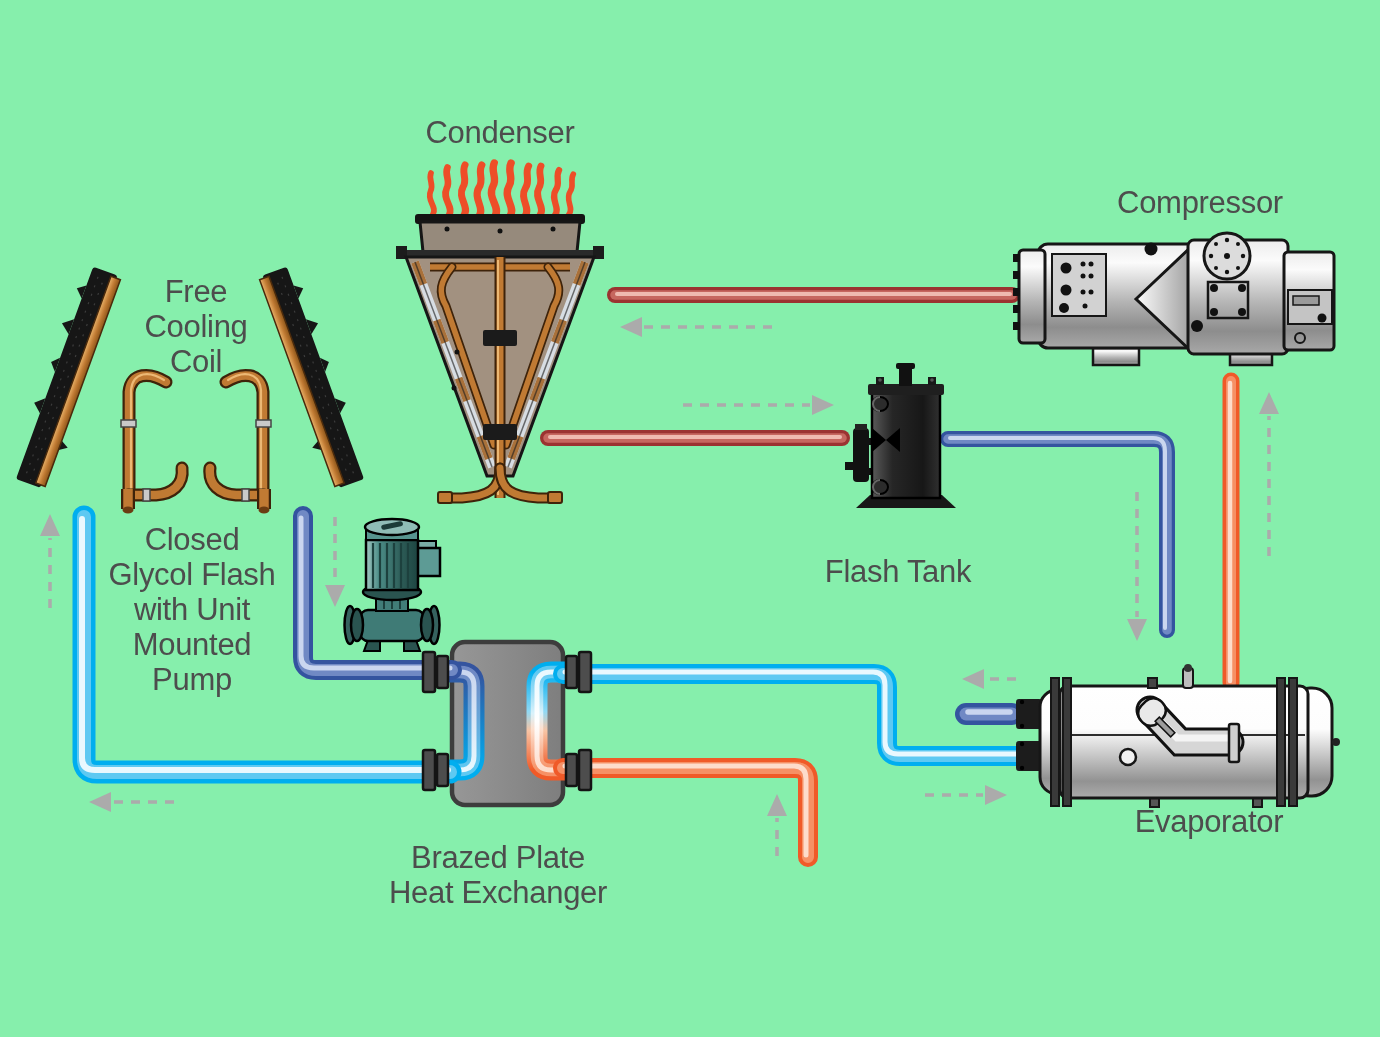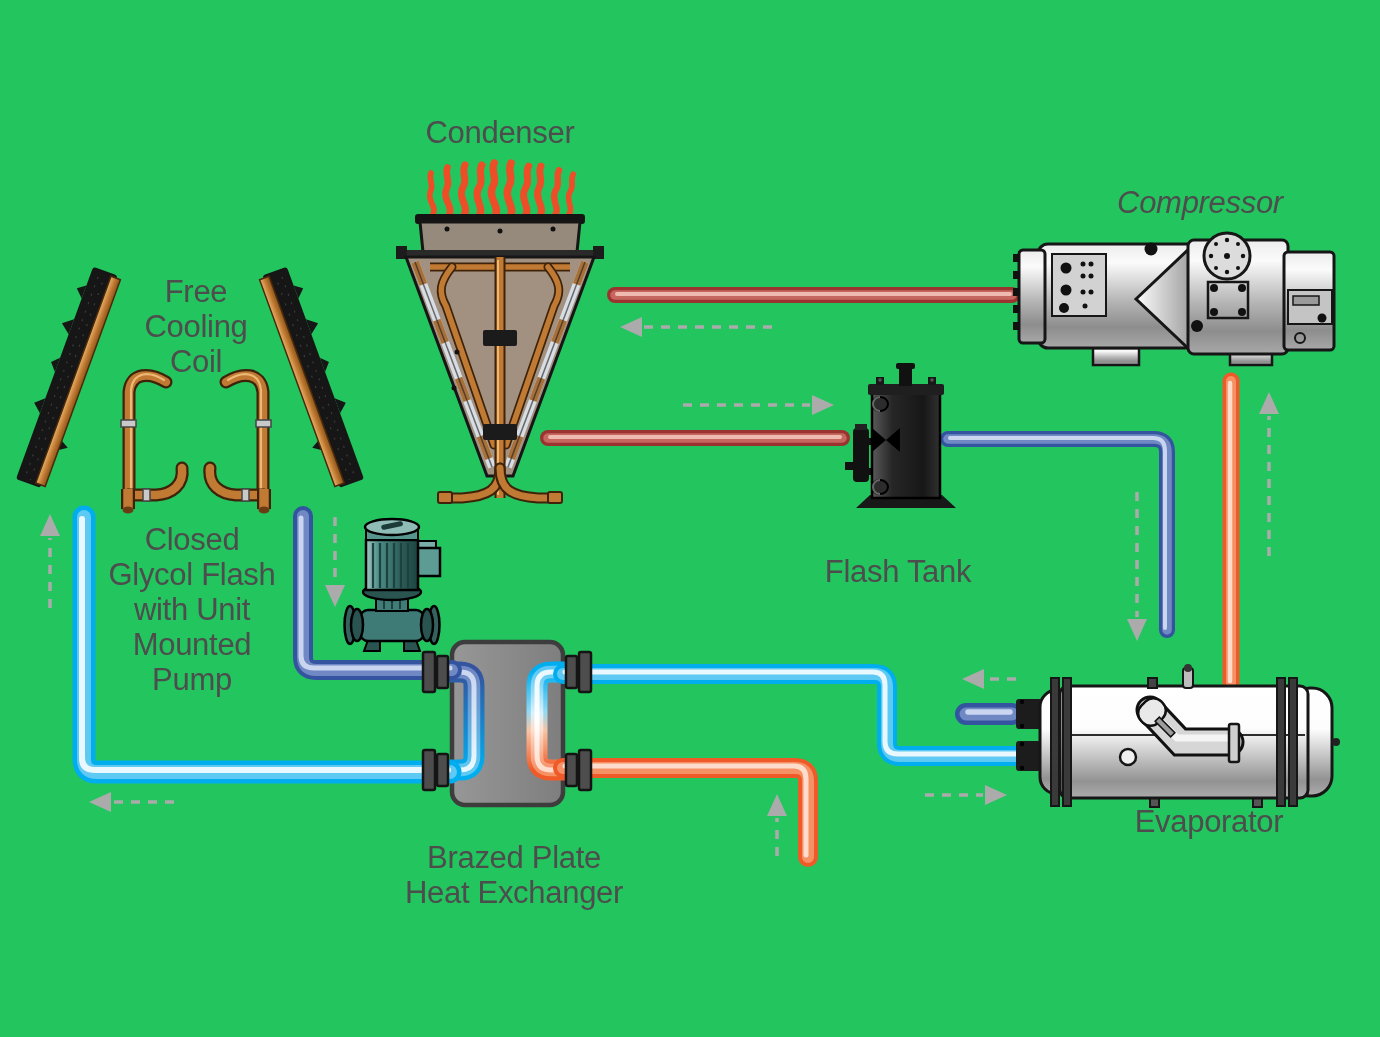--- a/index.html
+++ b/index.html
@@ -1,16 +1,16 @@
 <!DOCTYPE html>
 <html><head>
 <meta charset="utf-8">
 <style>
   html,body{margin:0;padding:0;background:#ffffff;}
-  #canvas{position:relative;width:1380px;height:1037px;background:#22c55e;overflow:hidden;
+  #canvas{position:relative;width:1380px;height:1037px;background:#86efac;overflow:hidden;
           font-family:"Liberation Sans",sans-serif;}
   #art{position:absolute;left:0;top:0;}
   .label{position:absolute;color:#4d4d4d;font-size:31px;line-height:35px;letter-spacing:-0.3px;
          text-align:center;white-space:pre-line;}
   .pl{fill:none;stroke-linecap:round;stroke-linejoin:round;}
   .dash{stroke:#ababab;stroke-width:3.5;stroke-dasharray:9 8;fill:none;}
   .head{fill:#ababab;stroke:none;}
   .oln{stroke:#161616;}
 </style>
 </head>
@@ -429,32 +429,32 @@
     <polygon class="head" points="50,514 40,536 60,536"></polygon>
   </g>
   <g>
     <line class="dash" x1="174" y1="802" x2="113" y2="802"></line>
     <polygon class="head" points="89,802 111,792 111,812"></polygon>
   </g>
 </svg>
 
 <div class="label" style="left:350px;top:115px;width:300px;">Condenser</div>
 
-<div class="label" style="left:1050px;top:185px;width:300px;font-style:italic;">Compressor</div>
+<div class="label" style="left:1050px;top:185px;width:300px;">Compressor</div>
 
 <div class="label" style="left:96px;top:274px;width:200px;">Free
 Cooling
 Coil</div>
 
 <div class="label" style="left:62px;top:522px;width:260px;">Closed
 Glycol Flash
 with Unit
 Mounted
 Pump</div>
 
 <div class="label" style="left:748px;top:514px;width:300px;margin-top:40px;">Flash Tank</div>
 
 <div class="label" style="left:1059px;top:804px;width:300px;">Evaporator</div>
 
-<div class="label" style="left:364px;top:840px;width:300px;">Brazed Plate
+<div class="label" style="left:348px;top:840px;width:300px;">Brazed Plate
 Heat Exchanger</div>
 
 </div>
 
 </body></html>

